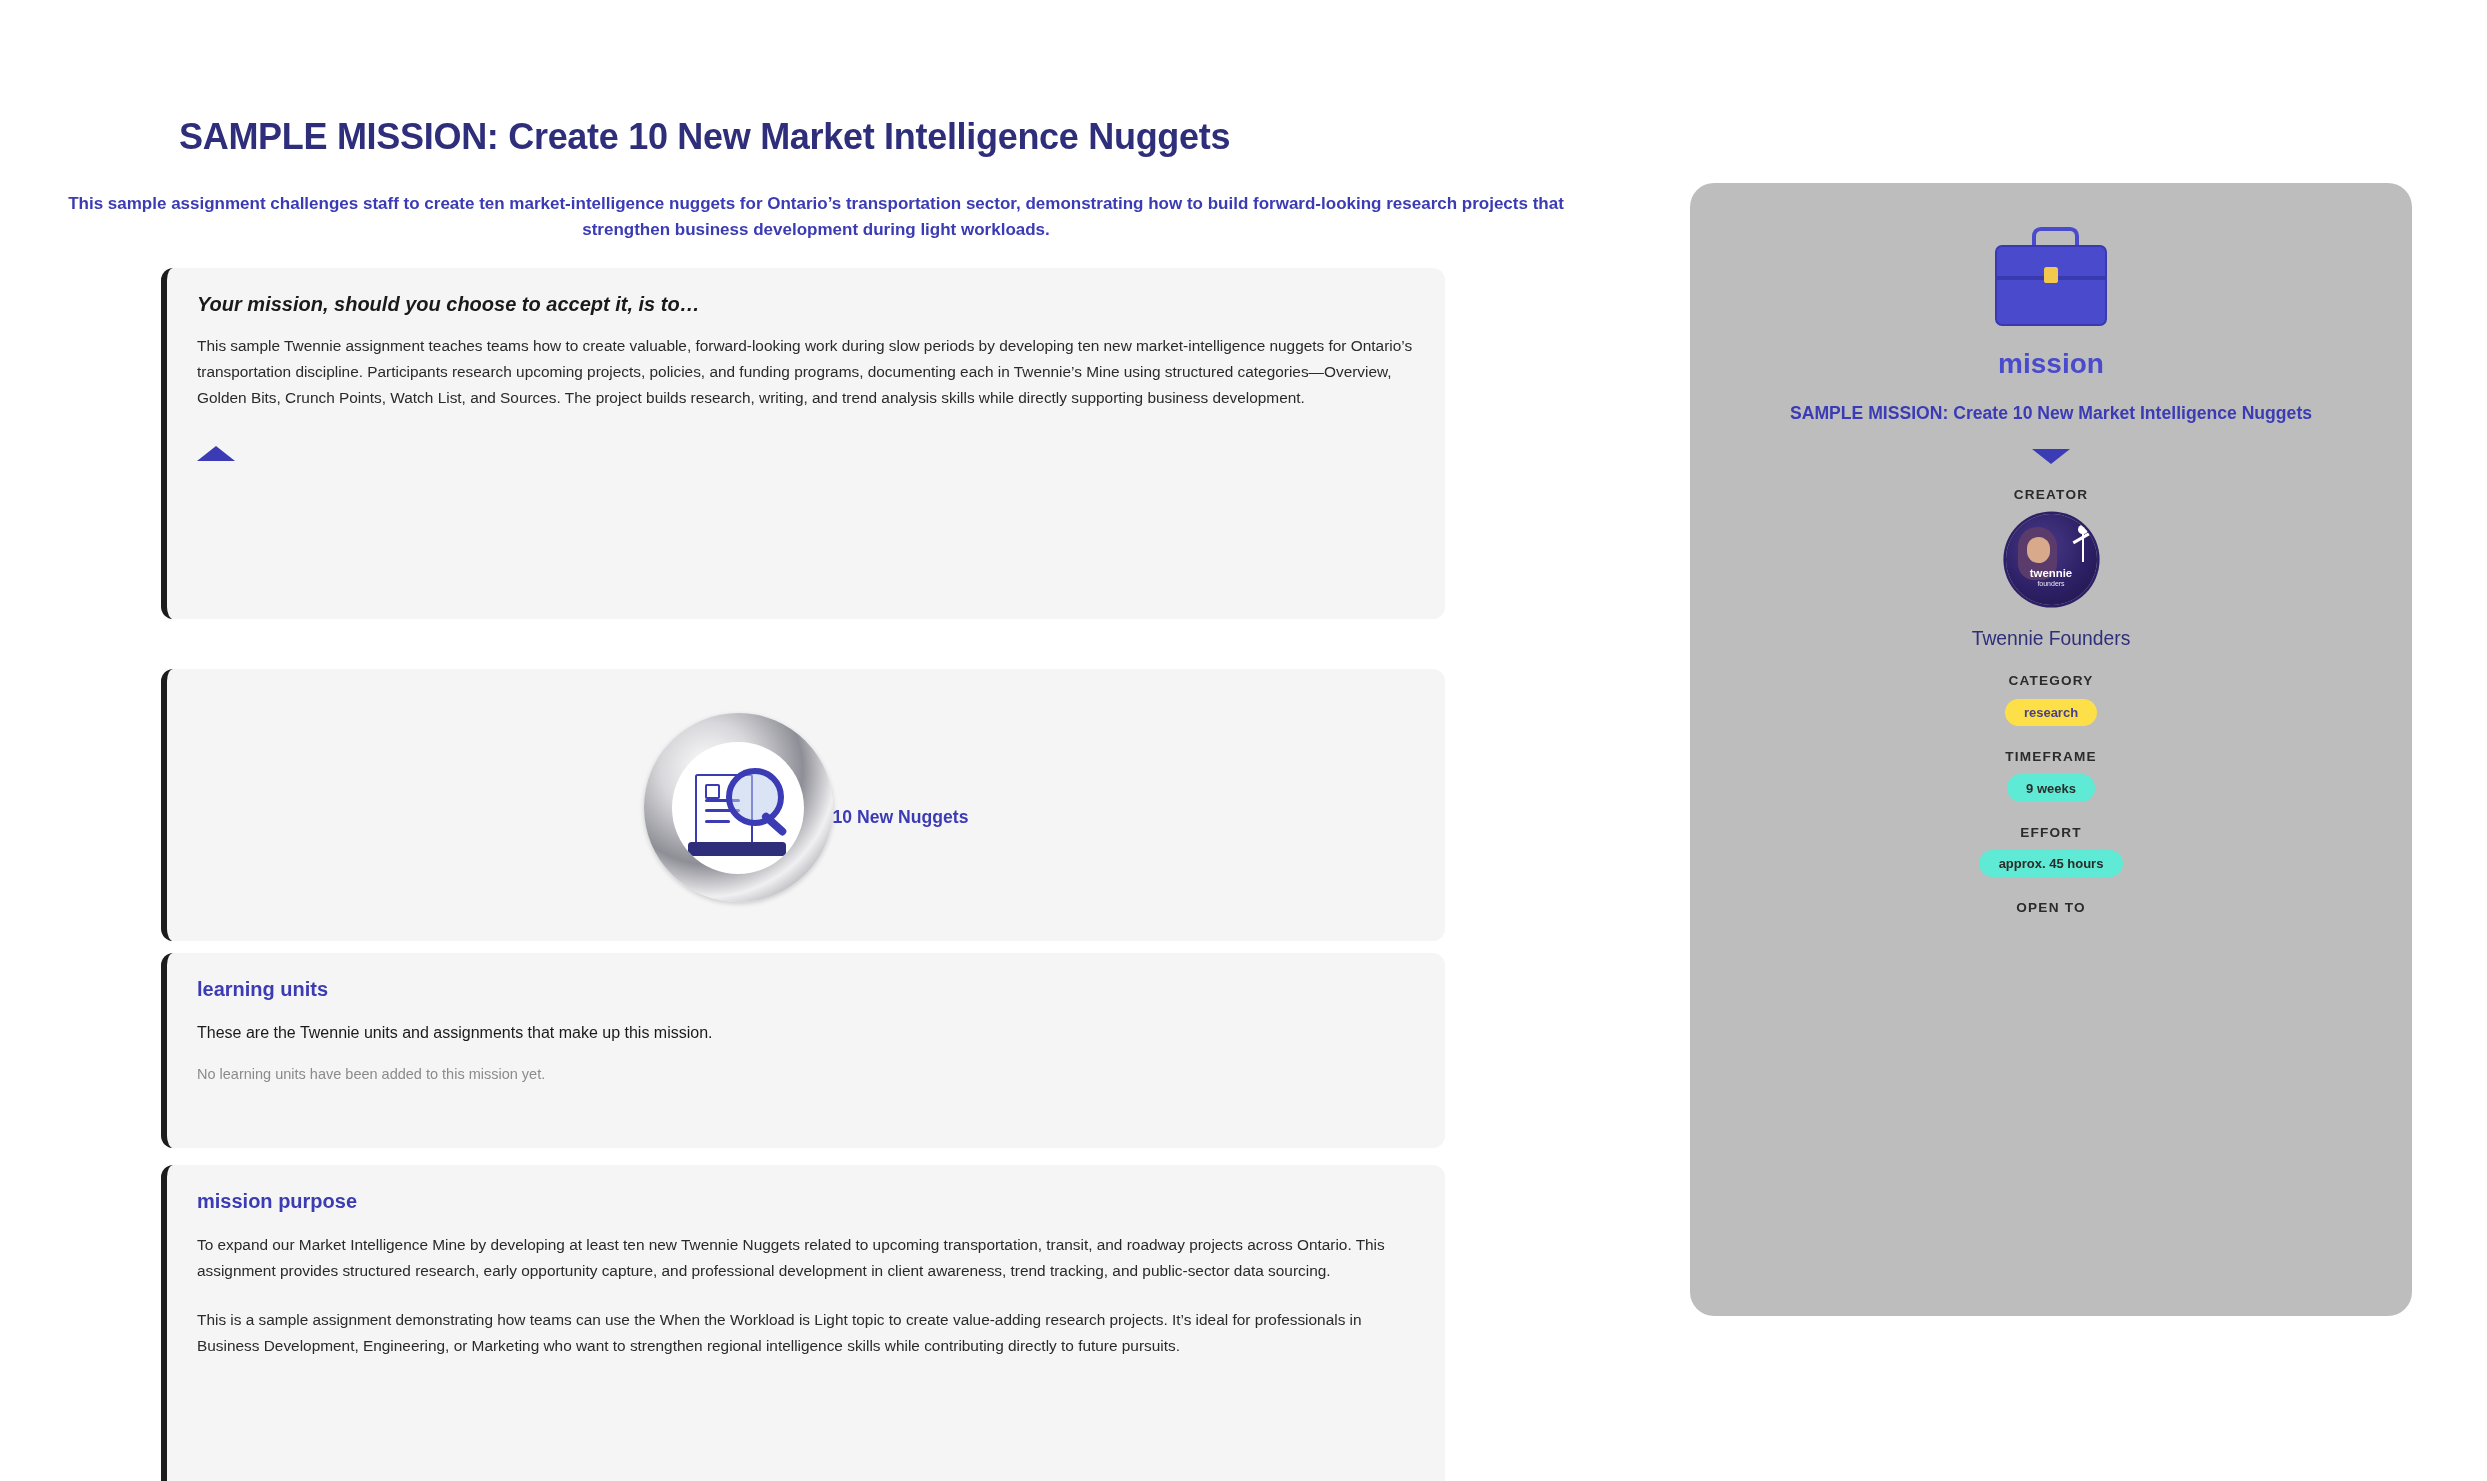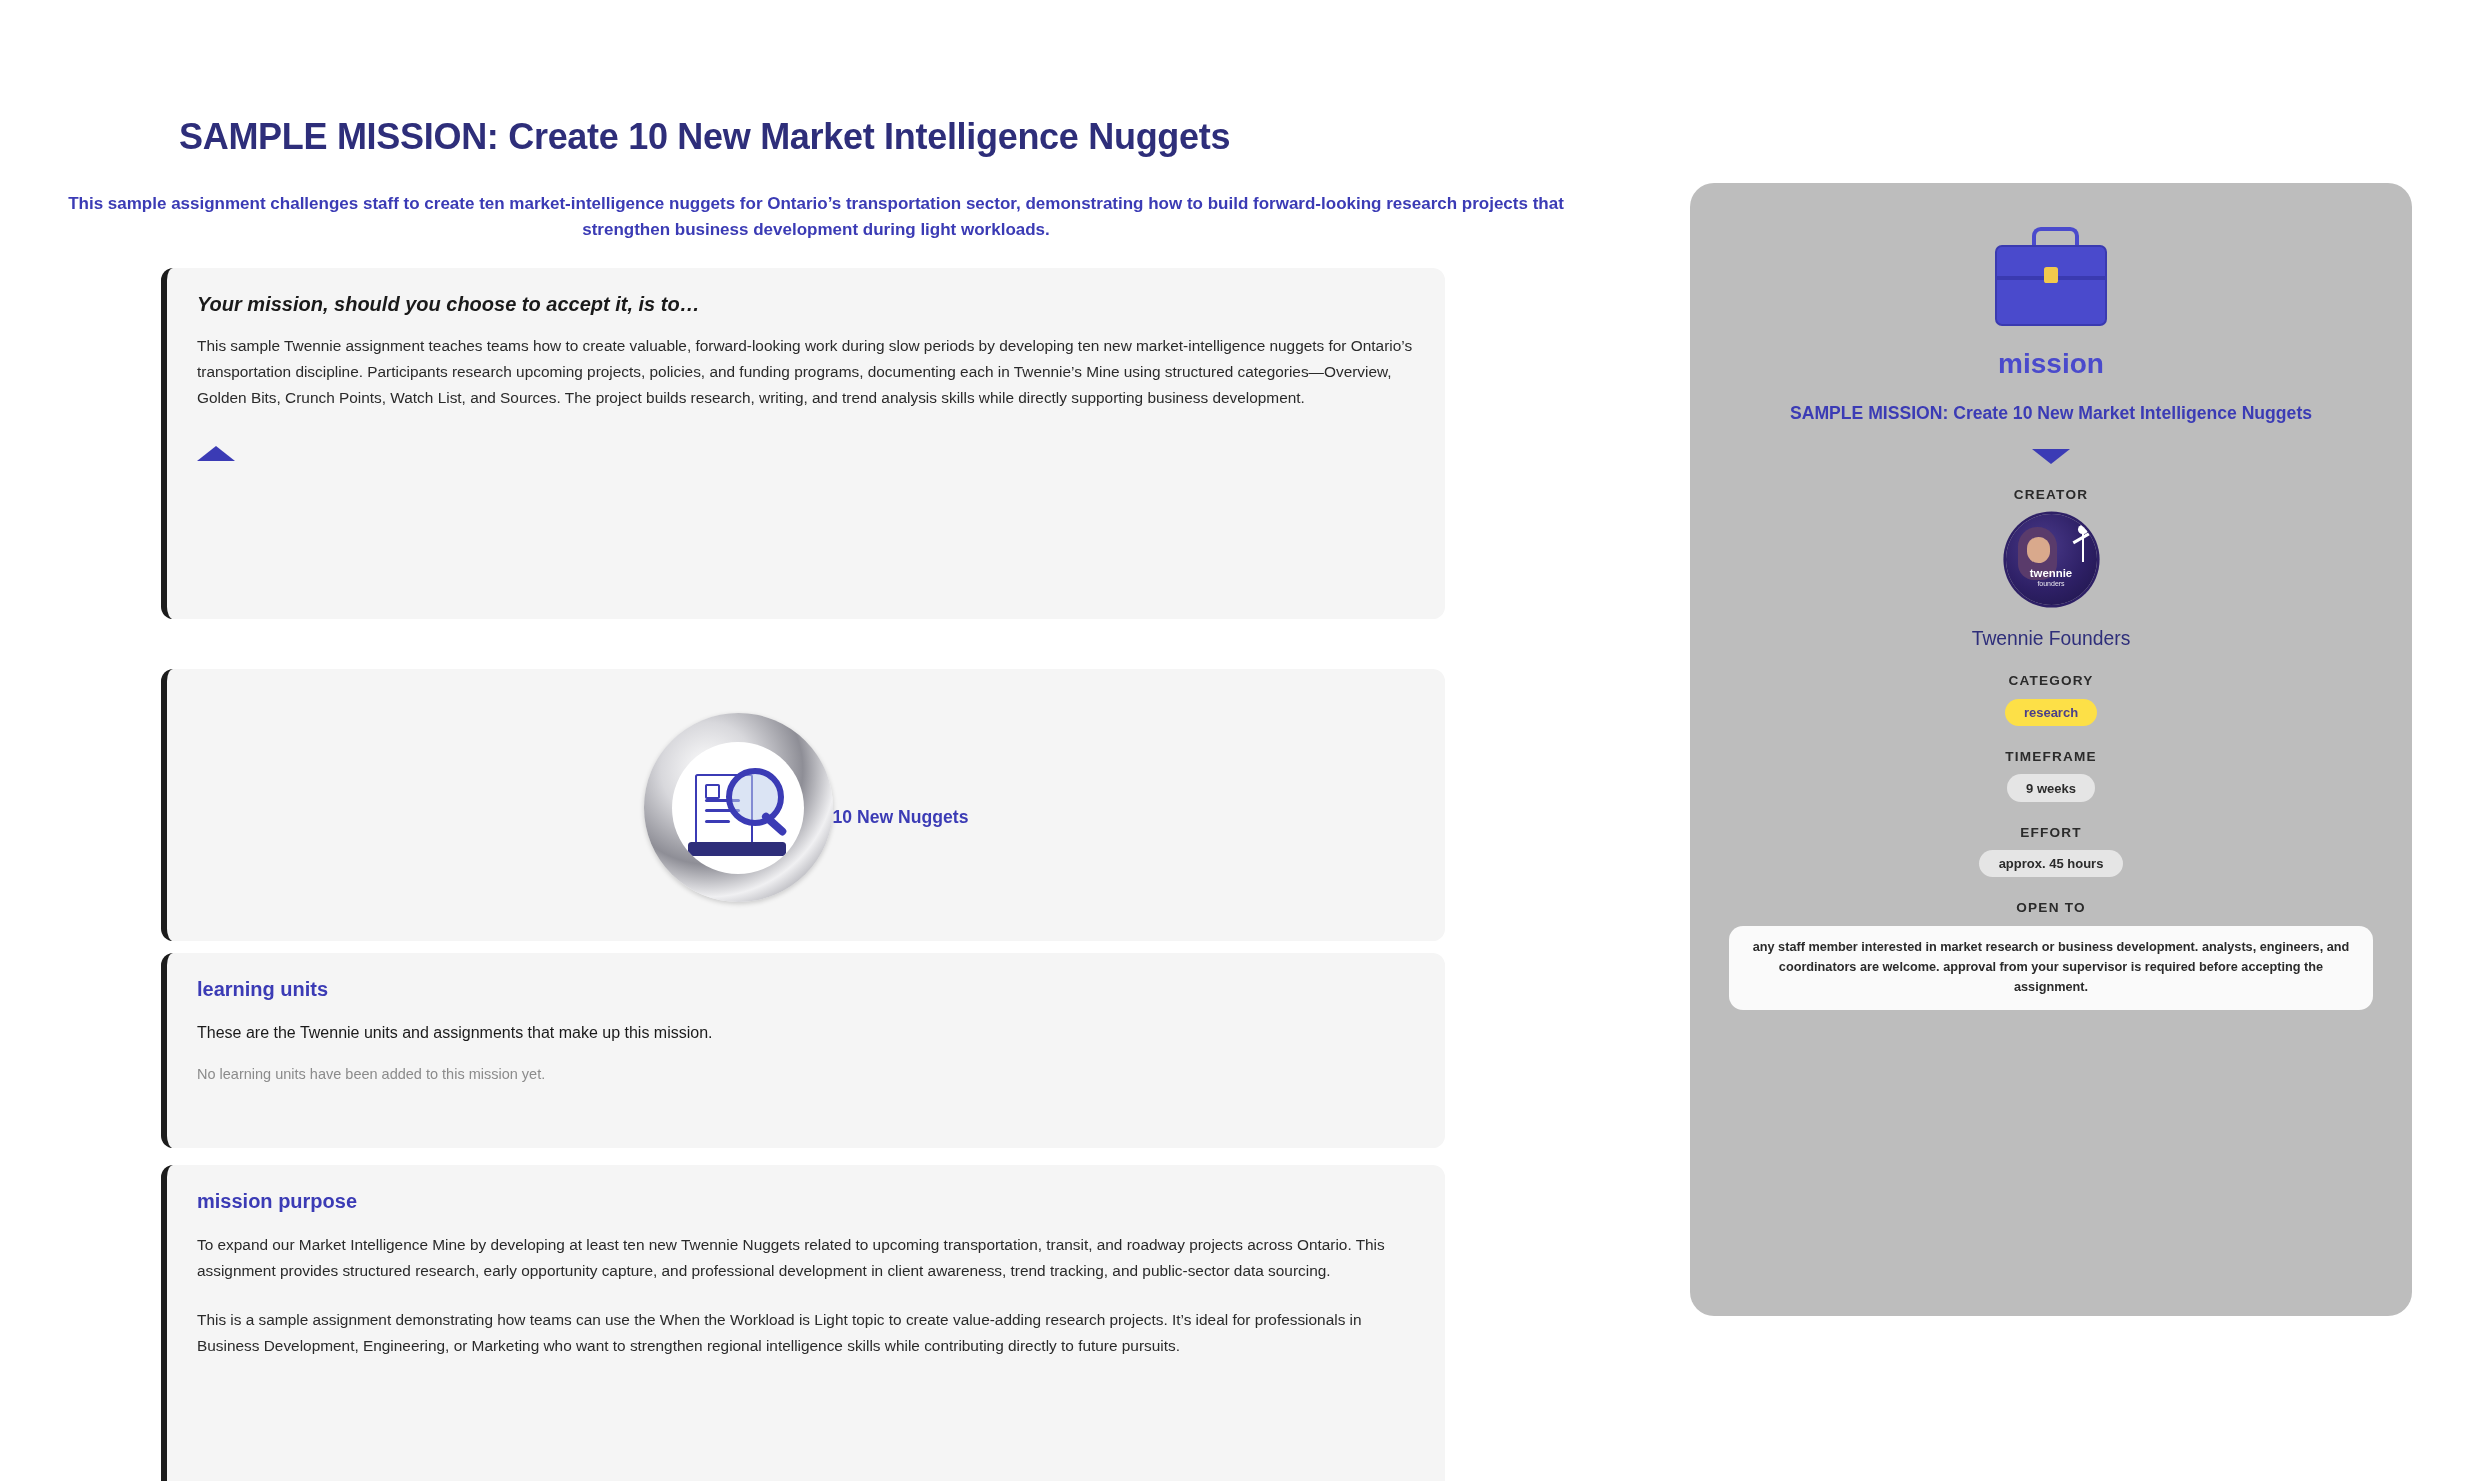--- a/index.html
+++ b/index.html
@@ -296,21 +296,21 @@
   .pill {
     display: inline-block;
     background: #fde047;
     border-radius: 877px;
     padding: 6.1px 19.3px;
     font-size: 13px;
     font-weight: 700;
     color: #4a3f8a;
     margin-top: 10.5px;
   }
-  .pill.white { background: #e5e5e5; color: #2b2b2b; }
+  .pill.white { background: #5eead4; color: #2b2b2b; }
   .pill.block {
     display: block;
     border-radius: 14px;
     padding: 12.3px 19.3px;
     font-size: 12.7px;
     line-height: 1.55;
     font-weight: 700;
     color: #2b2b2b;
     background: #fafafa;
     margin-top: 10.5px;
@@ -405,17 +405,16 @@
     <div class="panel-label">CATEGORY</div>
     <span class="pill">research</span>
 
     <div class="panel-label">TIMEFRAME</div>
     <span class="pill white">9 weeks</span>
 
     <div class="panel-label">EFFORT</div>
     <span class="pill white">approx. 45 hours</span>
 
     <div class="panel-label">OPEN TO</div>
-    <div class="pill block">any staff member interested in market research or business development. analysts, engineers, and coordinators are welcome. approval from your supervisor is required before accepting the assignment.</div>
   </aside>
 
 </div>
 
 
 </body></html>

